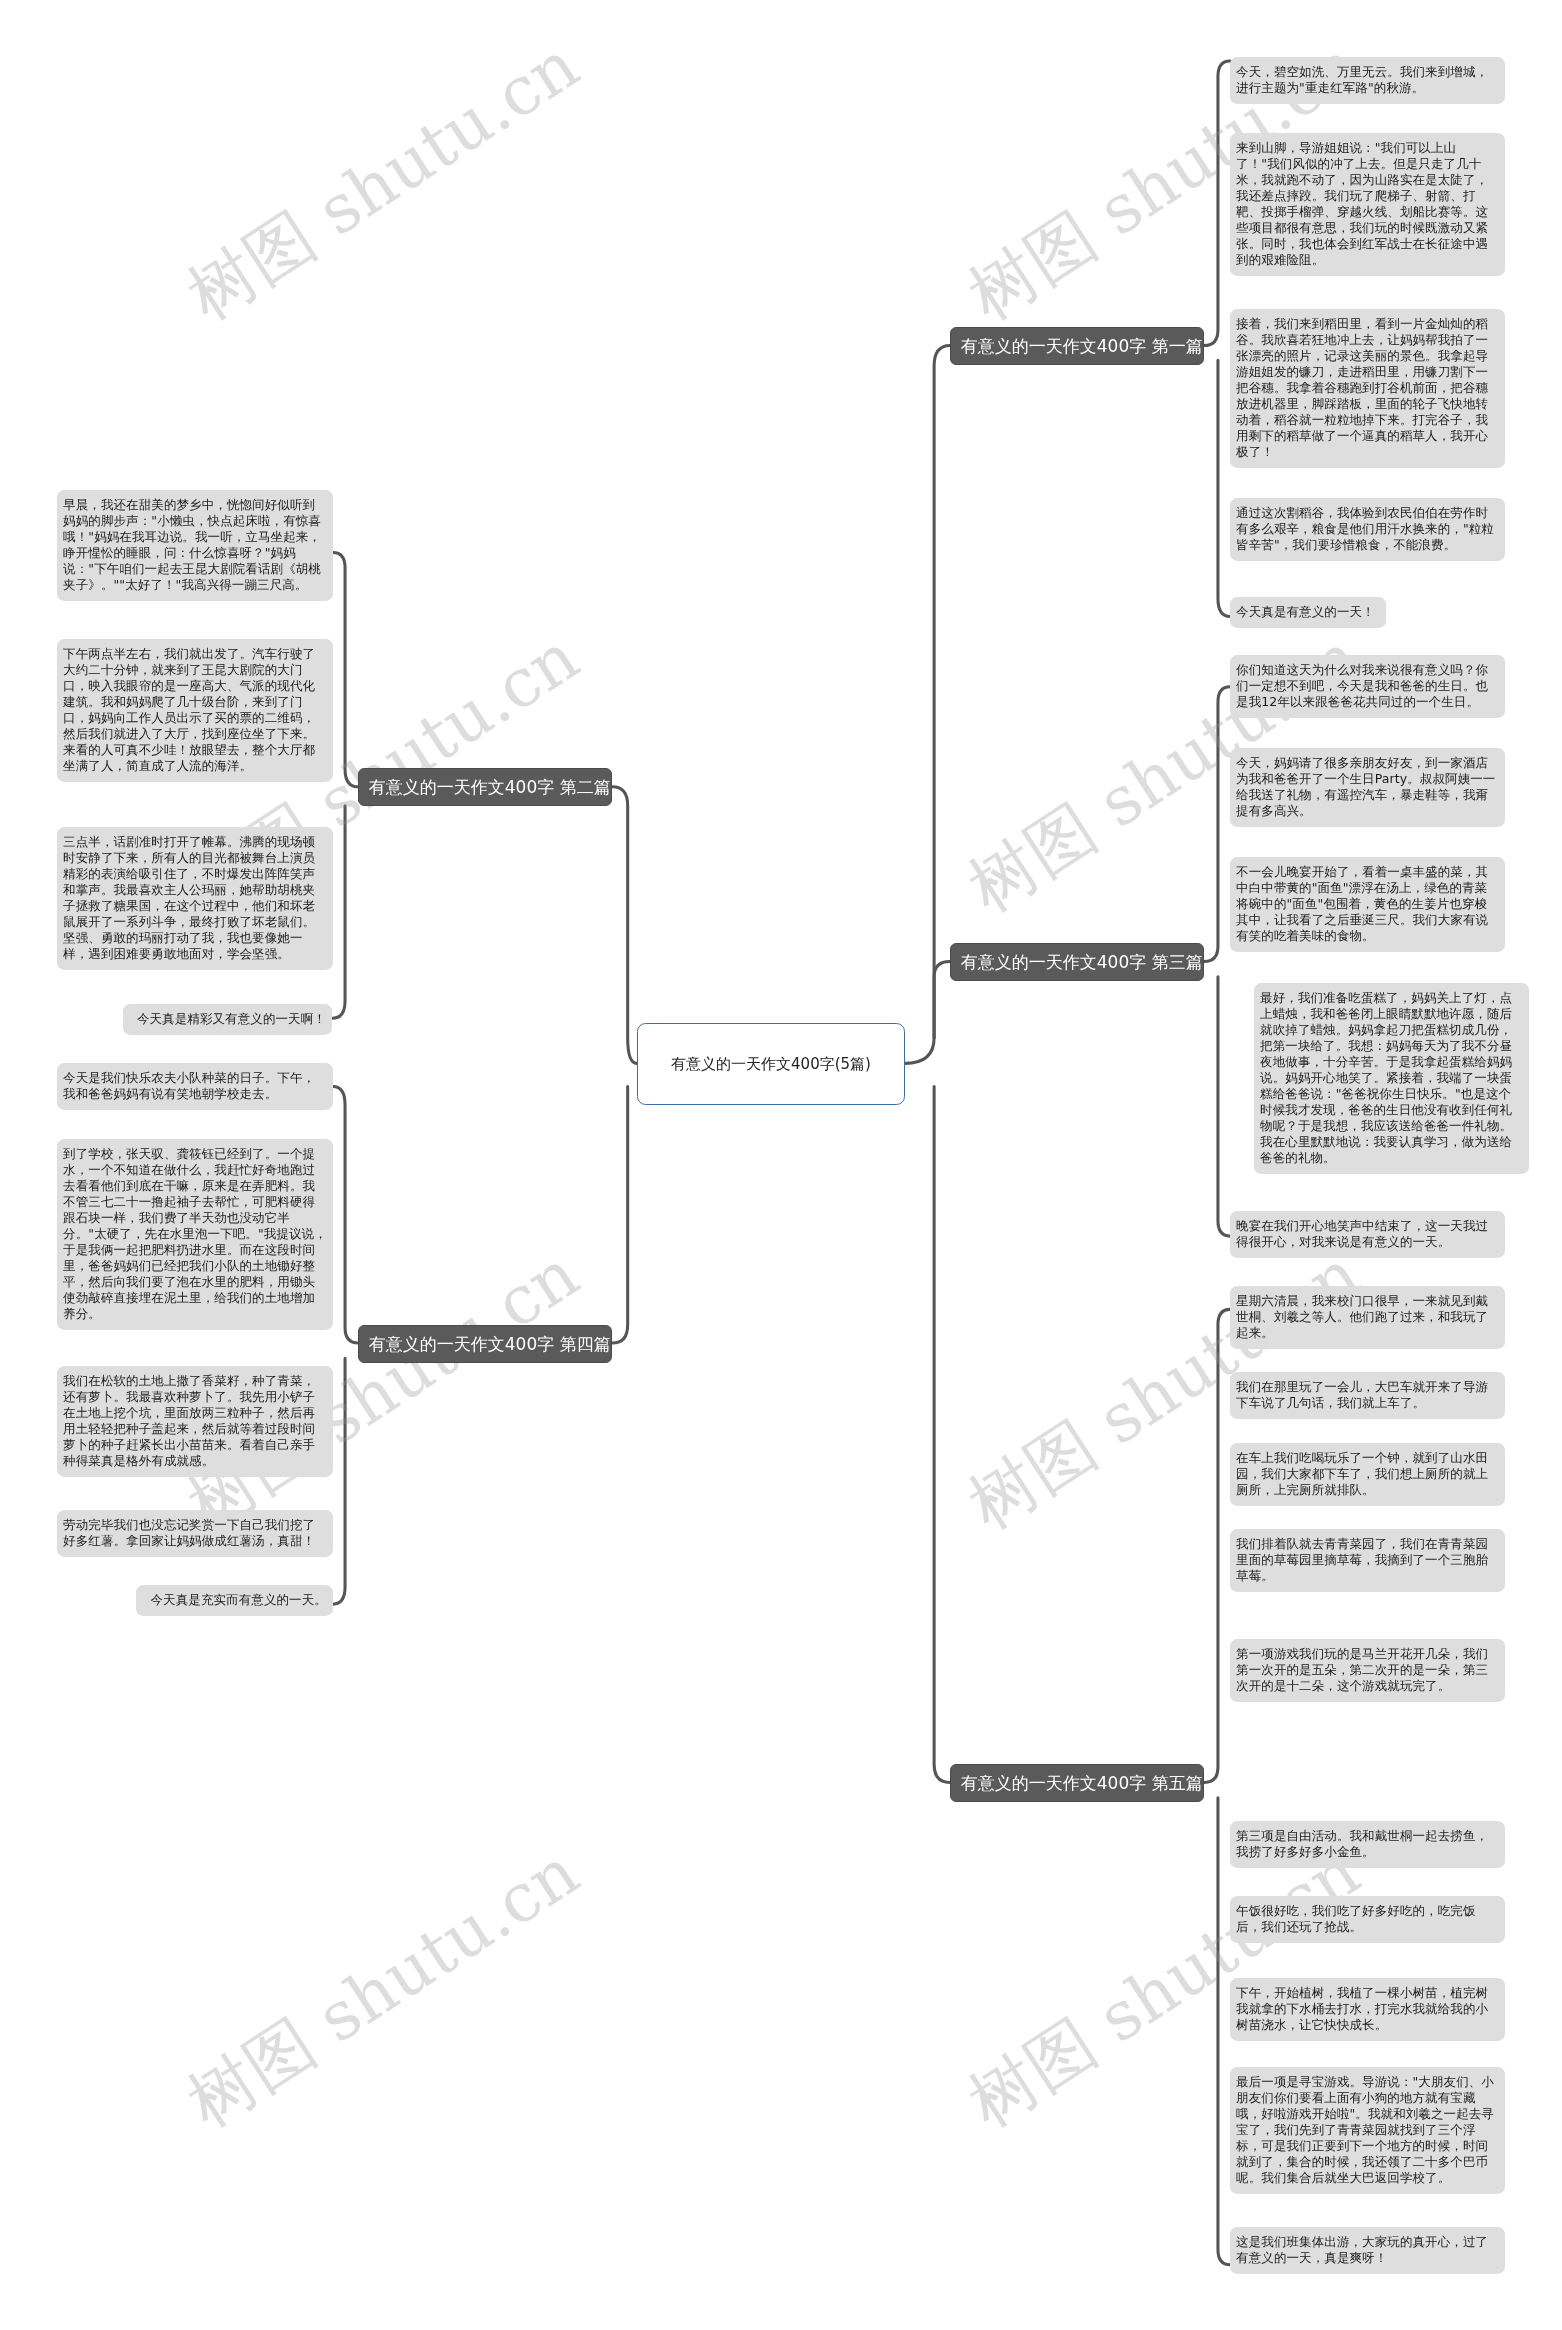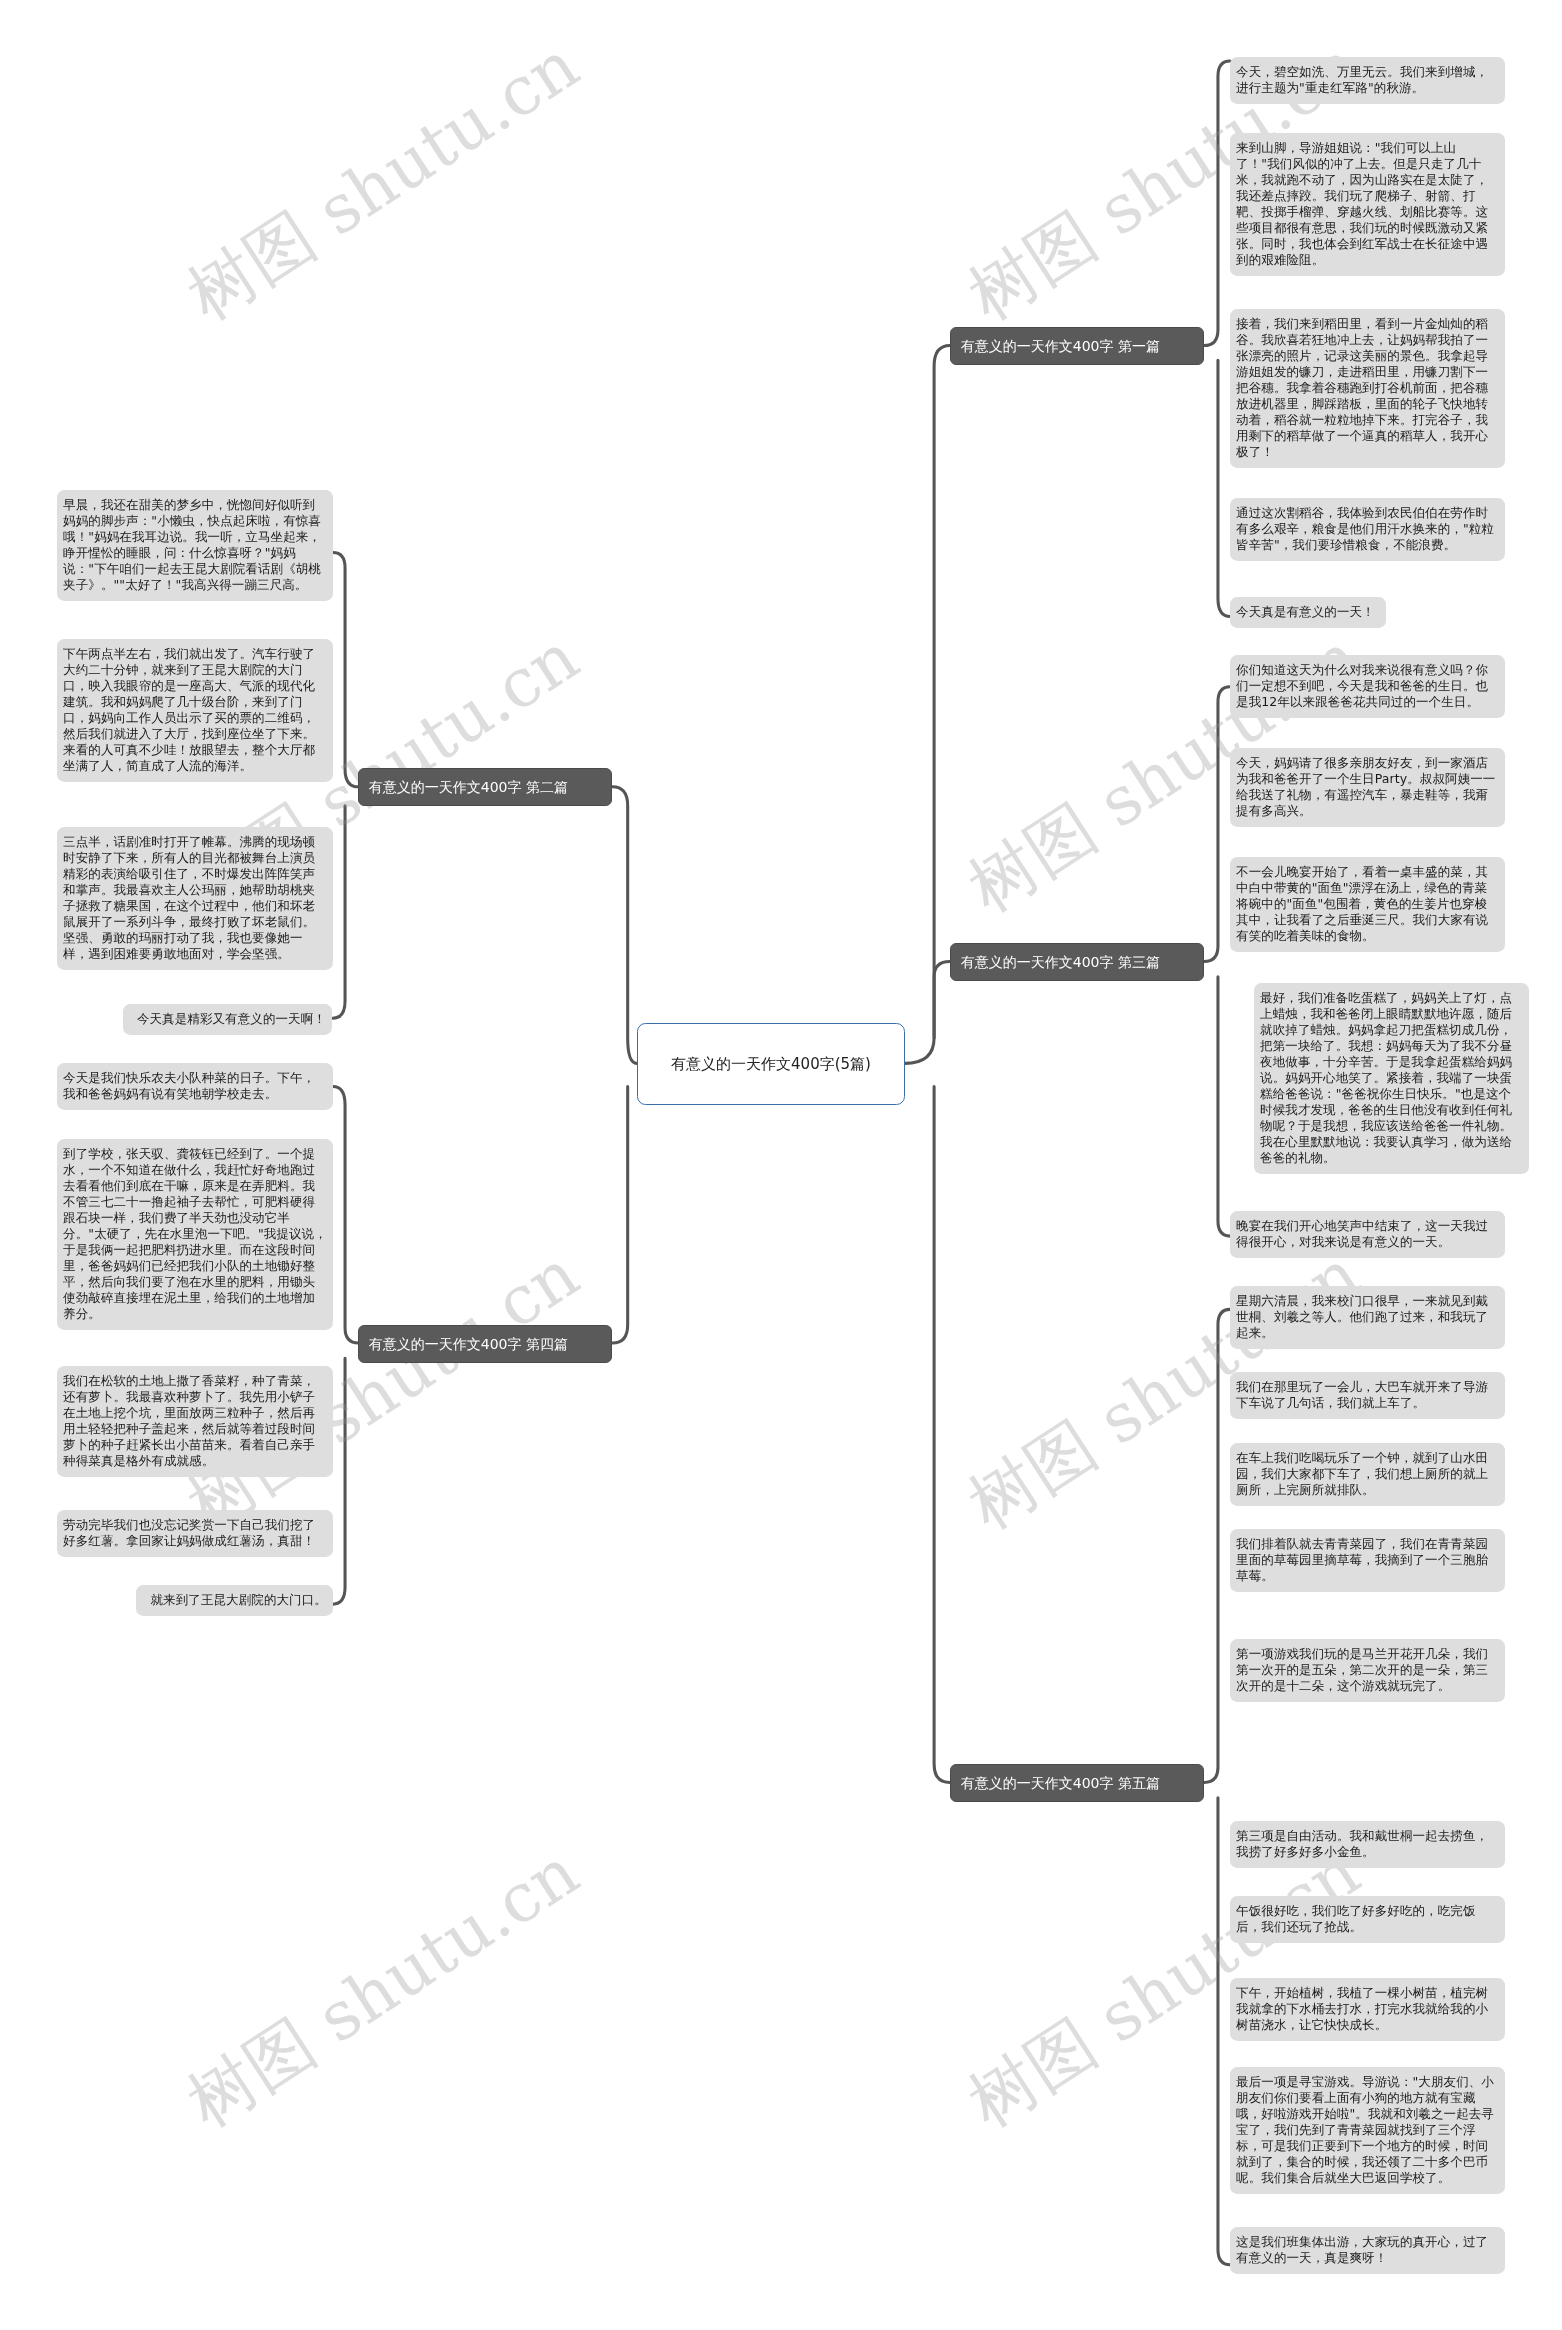--- a/index.html
+++ b/index.html
@@ -9,21 +9,21 @@
   svg.links { position: absolute; left: 0; top: 0; width: 1563px; height: 2330px; pointer-events: none; }
   .root {
     position: absolute; box-sizing: border-box;
     background: #ffffff; border: 1.8px solid #3a6ea8; border-radius: 8.5px;
     color: #222; font-size: 15px; line-height: 30.5px; text-align: center;
     display: flex; align-items: center; justify-content: center; padding: 6.1px 14.7px;
   }
   .branch {
     position: absolute; box-sizing: border-box;
     background: #5a5a5a; border-radius: 6.1px; color: #ffffff;
-    font-size: 14px; line-height: 37px; height: 38px; padding: 0 9.8px; white-space: nowrap;
+    font-size: 17px; line-height: 37px; height: 38px; padding: 0 9.8px; white-space: nowrap;
     border: 1.2px solid #4a4a4a;
   }
   .leaf {
     position: absolute; box-sizing: border-box;
     background: #dedede; border-radius: 7.3px; color: #1a1a1a;
     font-size: 12.5px; line-height: 16px; padding: 7.3px 6.1px 7.3px 6.1px;
     word-break: break-all; letter-spacing: 0.1px;
   }
   .leaf.short { text-align: right; }
   .watermark {
@@ -102,21 +102,21 @@
   <div class="leaf" style="left:1230px; top:983px; width:275px;margin-left:24px;">最好，我们准备吃蛋糕了，妈妈关上了灯，点上蜡烛，我和爸爸闭上眼睛默默地许愿，随后就吹掉了蜡烛。妈妈拿起刀把蛋糕切成几份，把第一块给了。我想：妈妈每天为了我不分昼夜地做事，十分辛苦。于是我拿起蛋糕给妈妈说。妈妈开心地笑了。紧接着，我端了一块蛋糕给爸爸说："爸爸祝你生日快乐。"也是这个时候我才发现，爸爸的生日他没有收到任何礼物呢？于是我想，我应该送给爸爸一件礼物。我在心里默默地说：我要认真学习，做为送给爸爸的礼物。</div>
   <div class="leaf" style="left:1230px; top:1211px; width:275px;">晚宴在我们开心地笑声中结束了，这一天我过得很开心，对我来说是有意义的一天。</div>
 
   <div class="branch" style="left:358px; top:1325px; width:254px;">
     <span>有意义的一天作文400字 第四篇</span>
   </div>
   <div class="leaf" style="left:57px; top:1063px; width:276px;">今天是我们快乐农夫小队种菜的日子。下午，我和爸爸妈妈有说有笑地朝学校走去。</div>
   <div class="leaf" style="left:57px; top:1139px; width:276px;">到了学校，张天驭、龚筱钰已经到了。一个提水，一个不知道在做什么，我赶忙好奇地跑过去看看他们到底在干嘛，原来是在弄肥料。我不管三七二十一撸起袖子去帮忙，可肥料硬得跟石块一样，我们费了半天劲也没动它半分。"太硬了，先在水里泡一下吧。"我提议说，于是我俩一起把肥料扔进水里。而在这段时间里，爸爸妈妈们已经把我们小队的土地锄好整平，然后向我们要了泡在水里的肥料，用锄头使劲敲碎直接埋在泥土里，给我们的土地增加养分。</div>
   <div class="leaf" style="left:57px; top:1366px; width:276px;">我们在松软的土地上撒了香菜籽，种了青菜，还有萝卜。我最喜欢种萝卜了。我先用小铲子在土地上挖个坑，里面放两三粒种子，然后再用土轻轻把种子盖起来，然后就等着过段时间萝卜的种子赶紧长出小苗苗来。看着自己亲手种得菜真是格外有成就感。</div>
   <div class="leaf" style="left:57px; top:1510px; width:276px;">劳动完毕我们也没忘记奖赏一下自己我们挖了好多红薯。拿回家让妈妈做成红薯汤，真甜！</div>
-  <div class="leaf short" style="left:136px; top:1585px; width:197px;">就来到了王昆大剧院的大门口。</div>
+  <div class="leaf short" style="left:136px; top:1585px; width:197px;">今天真是充实而有意义的一天。</div>
 
   <div class="branch" style="left:950px; top:1764px; width:254px;">
     <span>有意义的一天作文400字 第五篇</span>
   </div>
   <div class="leaf" style="left:1230px; top:1286px; width:275px;"> 星期六清晨，我来校门口很早，一来就见到戴世桐、刘羲之等人。他们跑了过来，和我玩了起来。</div>
   <div class="leaf" style="left:1230px; top:1372px; width:275px;"> 我们在那里玩了一会儿，大巴车就开来了导游下车说了几句话，我们就上车了。</div>
   <div class="leaf" style="left:1230px; top:1443px; width:275px;"> 在车上我们吃喝玩乐了一个钟，就到了山水田园，我们大家都下车了，我们想上厕所的就上厕所，上完厕所就排队。</div>
   <div class="leaf" style="left:1230px; top:1529px; width:275px;"> 我们排着队就去青青菜园了，我们在青青菜园里面的草莓园里摘草莓，我摘到了一个三胞胎草莓。</div>
   <div class="leaf" style="left:1230px; top:1639px; width:275px;"> 第一项游戏我们玩的是马兰开花开几朵，我们第一次开的是五朵，第二次开的是一朵，第三次开的是十二朵，这个游戏就玩完了。</div>
   <div class="leaf" style="left:1230px; top:1821px; width:275px;"> 第三项是自由活动。我和戴世桐一起去捞鱼，我捞了好多好多小金鱼。</div>

